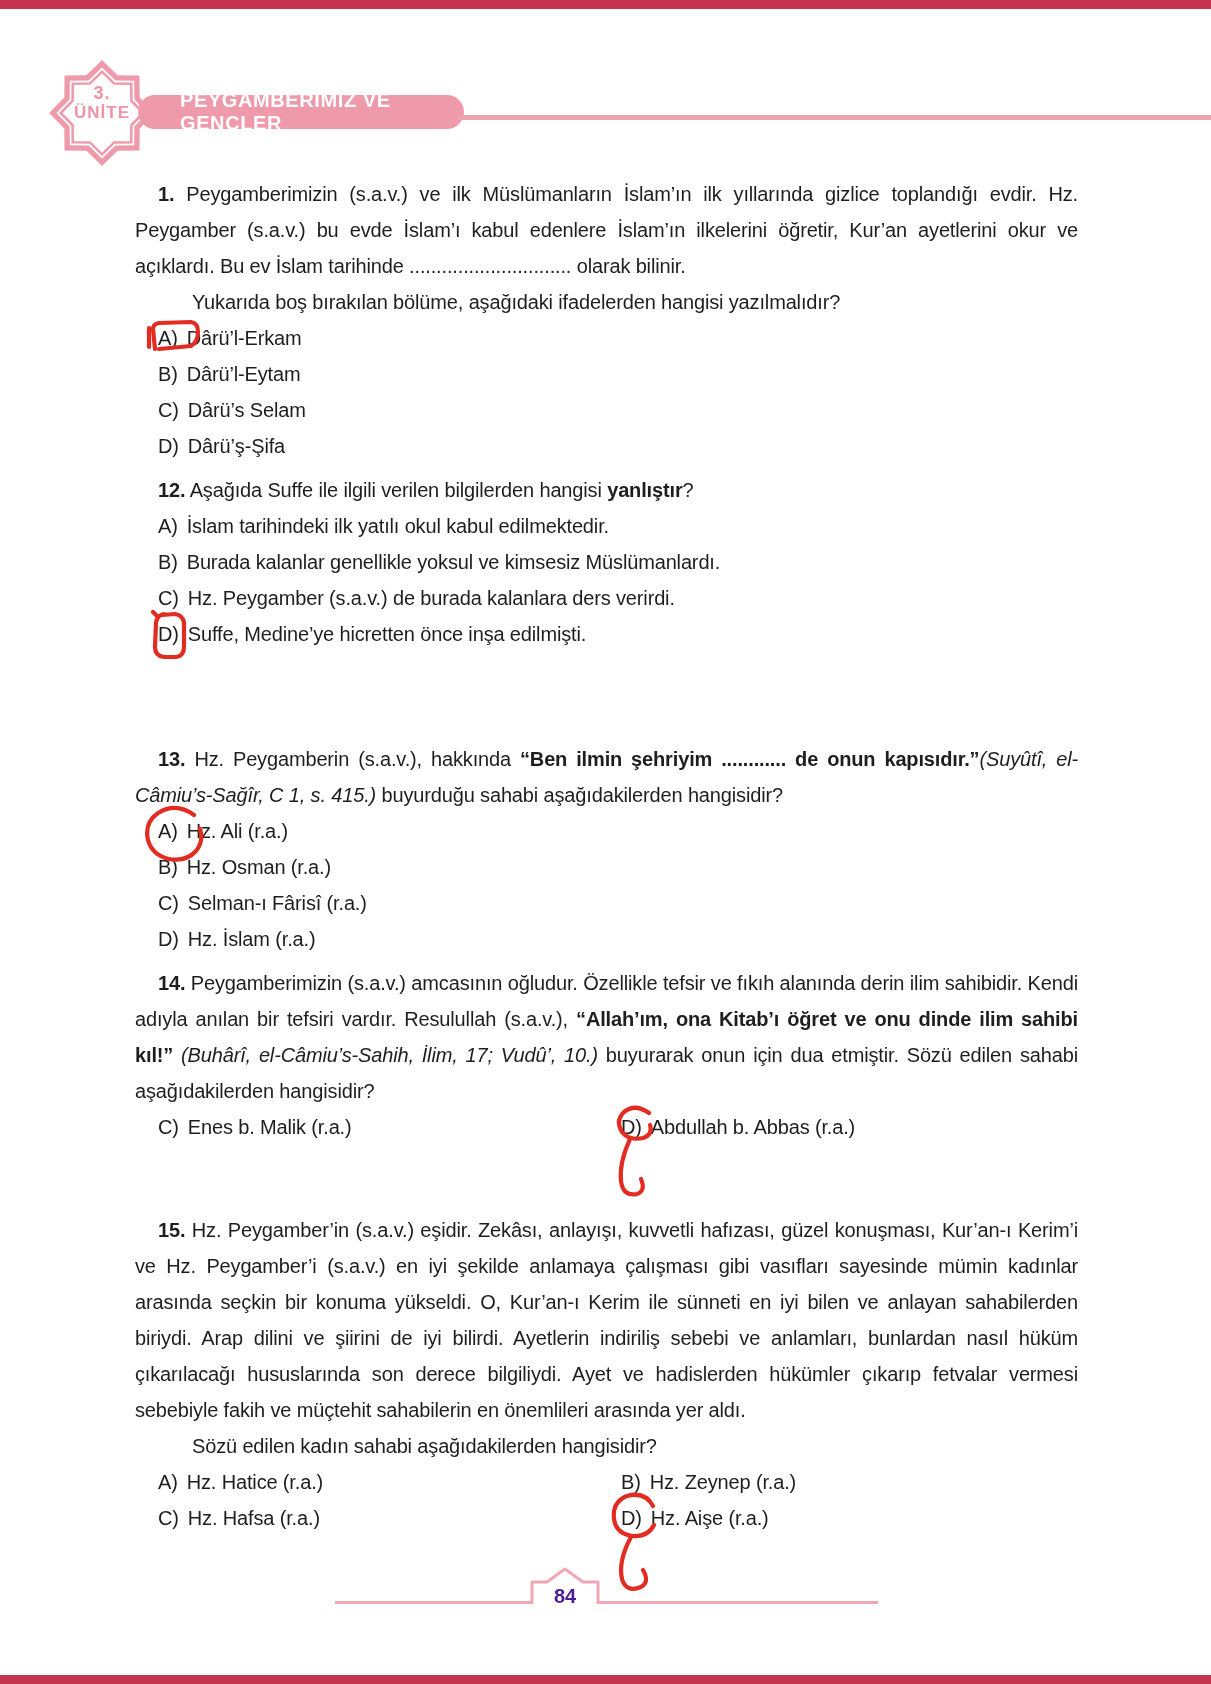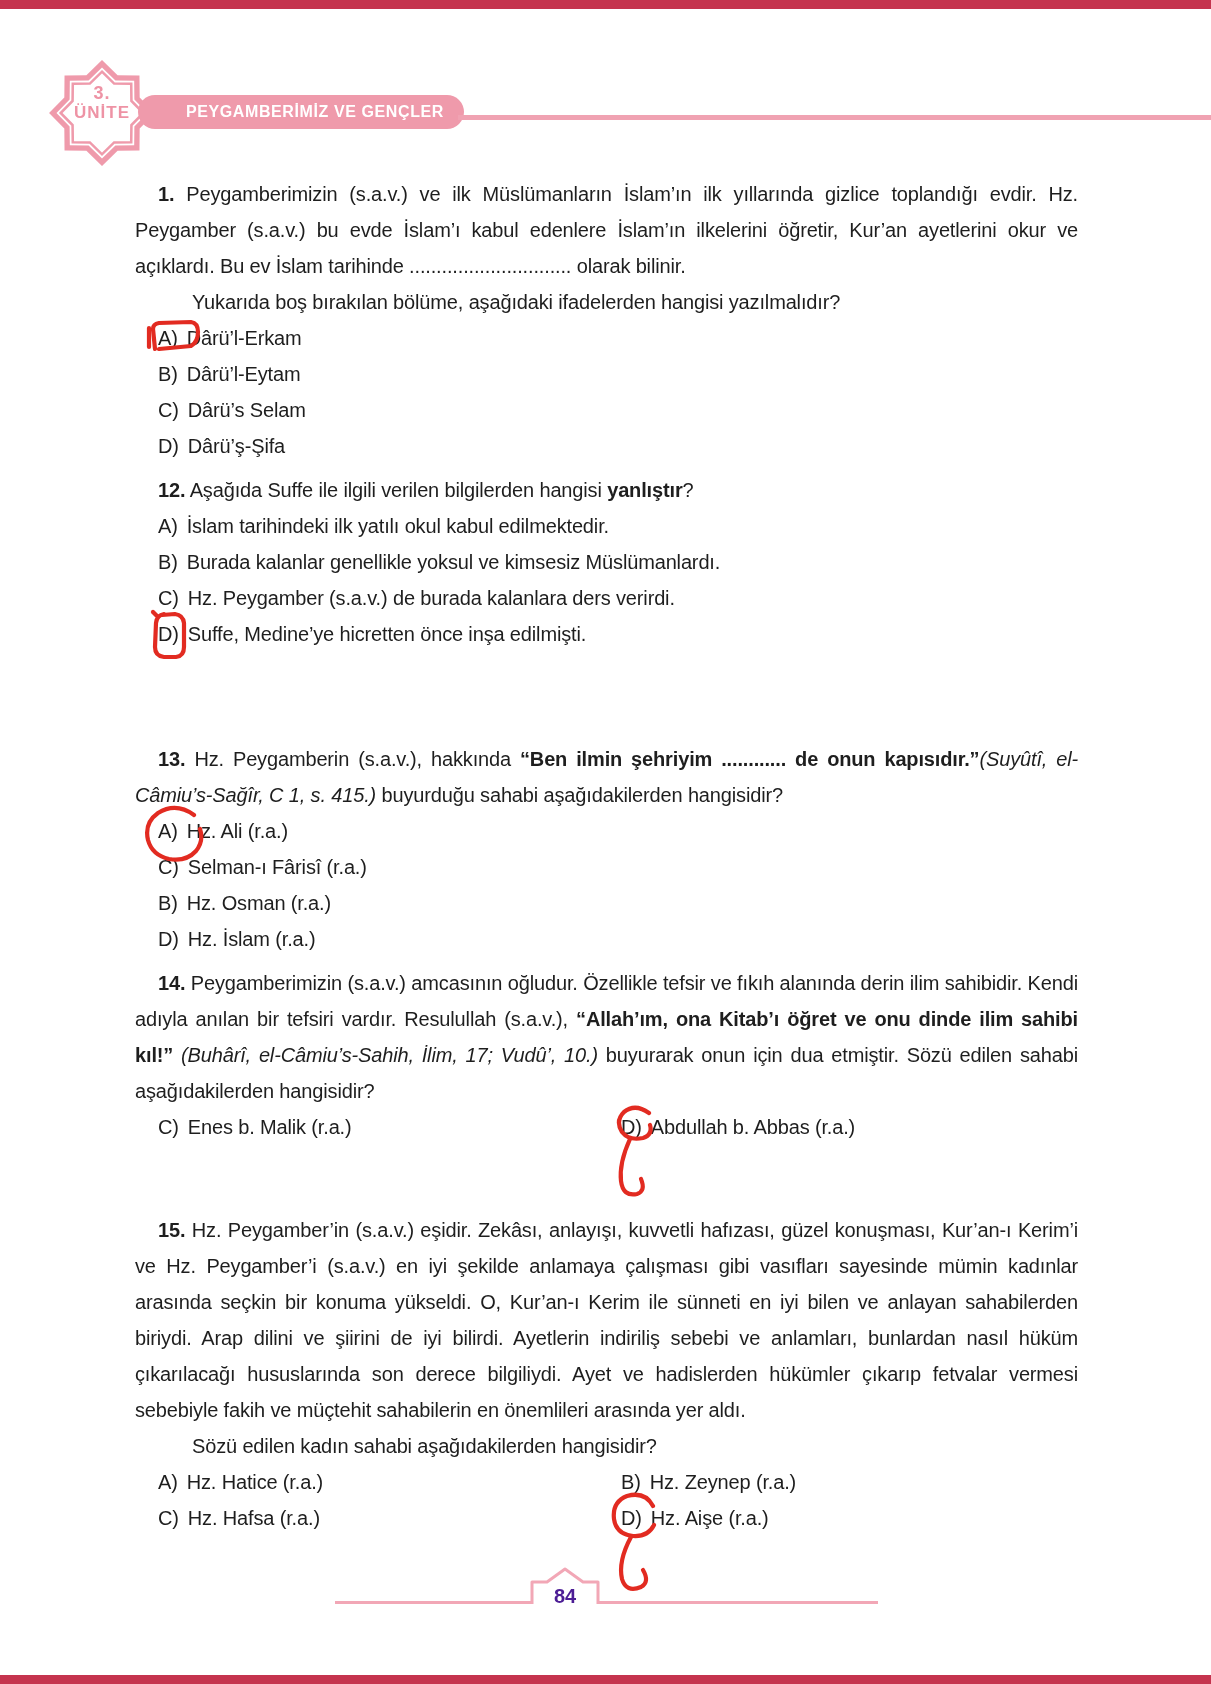--- a/index.html
+++ b/index.html
@@ -10,21 +10,21 @@
   .edge-bottom{bottom:0;}
 
   
   #unit-badge{position:absolute;left:46px;top:57px;width:112px;height:112px;}
   #badge-text{position:absolute;left:46px;top:84px;width:112px;text-align:center;
               color:#ee93a5;font-weight:bold;line-height:1.1;}
   #badge-text .n{font-size:18px;letter-spacing:1px;}
   #badge-text .l{font-size:17px;letter-spacing:1px;}
   #header-capsule{position:absolute;left:138px;top:95px;width:326px;height:34px;background:#ef9aab;
                   border-radius:17px;display:flex;align-items:center;justify-content:center;}
-  #header-capsule span{color:#ffffff;font-weight:bold;font-size:16px;letter-spacing:.6px;padding-left:28px;}
+  #header-capsule span{color:#ffffff;font-weight:bold;font-size:20px;letter-spacing:.6px;padding-left:42px;}
   #header-line{position:absolute;left:458px;top:115px;width:753px;height:5px;background:#f0a2b2;}
 
   
   .qblock{position:absolute;left:135px;width:943px;font-size:20px;letter-spacing:-.15px;}
   .stem{margin:0;text-align:justify;line-height:36px;text-indent:23px;}
   .prompt{margin:0;line-height:36px;margin-left:57px;}
   .qnum{font-weight:bold;}
   .b{font-weight:bold;}
   .i{font-style:italic;}
   .opt-row{position:relative;height:36px;line-height:36px;margin-left:23px;white-space:nowrap;}
@@ -104,24 +104,24 @@
 
   <div class="qblock" style="top:741px;">
     <p class="stem"><span class="qnum">13.</span> <span>Hz. Peygamberin (s.a.v.), hakkında </span><span class="b">“Ben ilmin şehriyim ............ de onun kapısıdır.”</span><span class="i">(Suyûtî, el-Câmiu’s-Sağîr, C 1, s. 415.)</span><span> buyurduğu sahabi aşağıdakilerden hangisidir?</span></p>
     <div class="opt-row">
       <svg class="mark" style="left:-16px;top:-11px;" width="66" height="62" viewBox="0 0 66 62">
         <path d="M52,13 Q34,0 16,11 Q2,21 6,38 Q10,53 27,57 Q44,60 54,49 Q62,39 58,27"></path>
       </svg>
       <span class="opt-label">A)</span><span class="opt-text">Hz. Ali (r.a.)</span>
     </div>
     <div class="opt-row">
-      <span class="opt-label">C)</span><span class="opt-text">Selman-ı Fârisî (r.a.)</span>
+      <span class="opt-label">B)</span><span class="opt-text">Hz. Osman (r.a.)</span>
     </div>
     <div class="opt-row">
-      <span class="opt-label">B)</span><span class="opt-text">Hz. Osman (r.a.)</span>
+      <span class="opt-label">C)</span><span class="opt-text">Selman-ı Fârisî (r.a.)</span>
     </div>
     <div class="opt-row">
       <span class="opt-label">D)</span><span class="opt-text">Hz. İslam (r.a.)</span>
     </div>
   </div>
 
   <div class="qblock" style="top:965px;">
     <p class="stem"><span class="qnum">14.</span> <span>Peygamberimizin (s.a.v.) amcasının oğludur. Özellikle tefsir ve fıkıh alanında derin ilim sahibidir. Kendi adıyla anılan bir tefsiri vardır. Resulullah (s.a.v.), </span><span class="b">“Allah’ım, ona Kitab’ı öğret ve onu dinde ilim sahibi kıl!”</span><span class="i"> (Buhârî, el-Câmiu’s-Sahih, İlim, 17; Vudû’, 10.)</span><span> buyurarak onun için dua etmiştir. Sözü edilen sahabi aşağıdakilerden hangisidir?</span></p>
     <div class="opt-row">
       <span class="opt-label">C)</span><span class="opt-text">Enes b. Malik (r.a.)</span>

